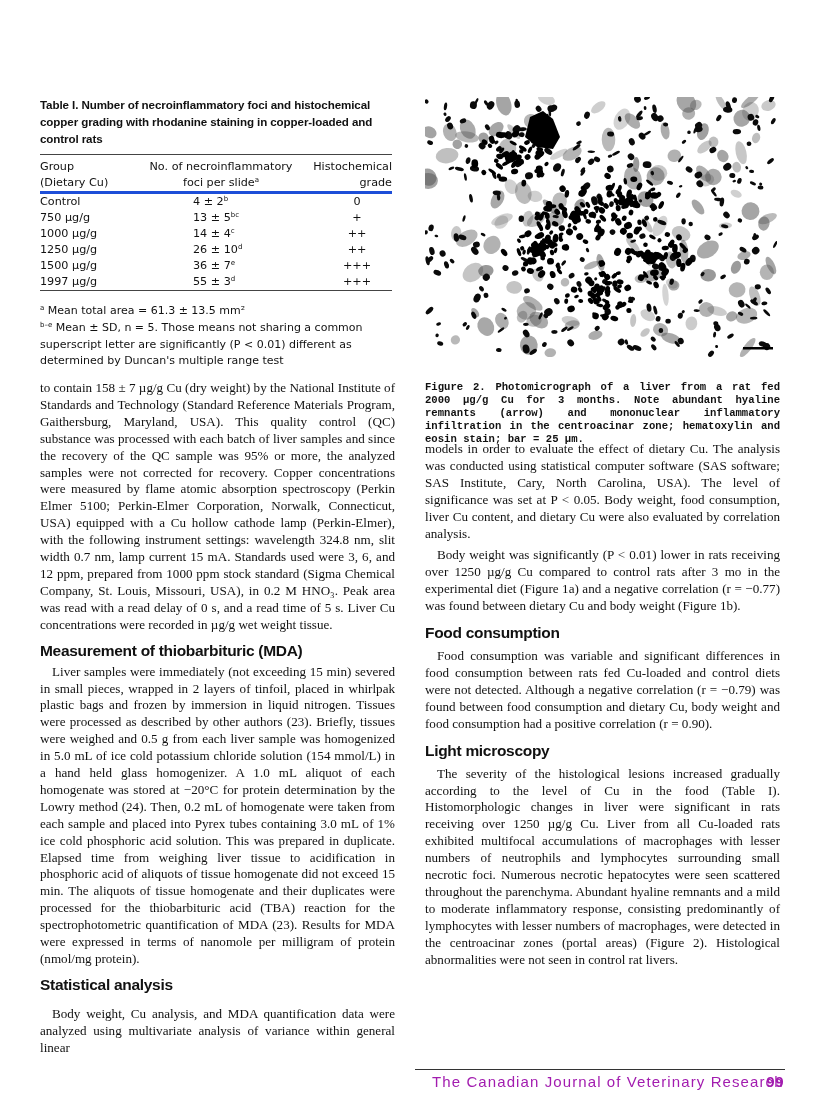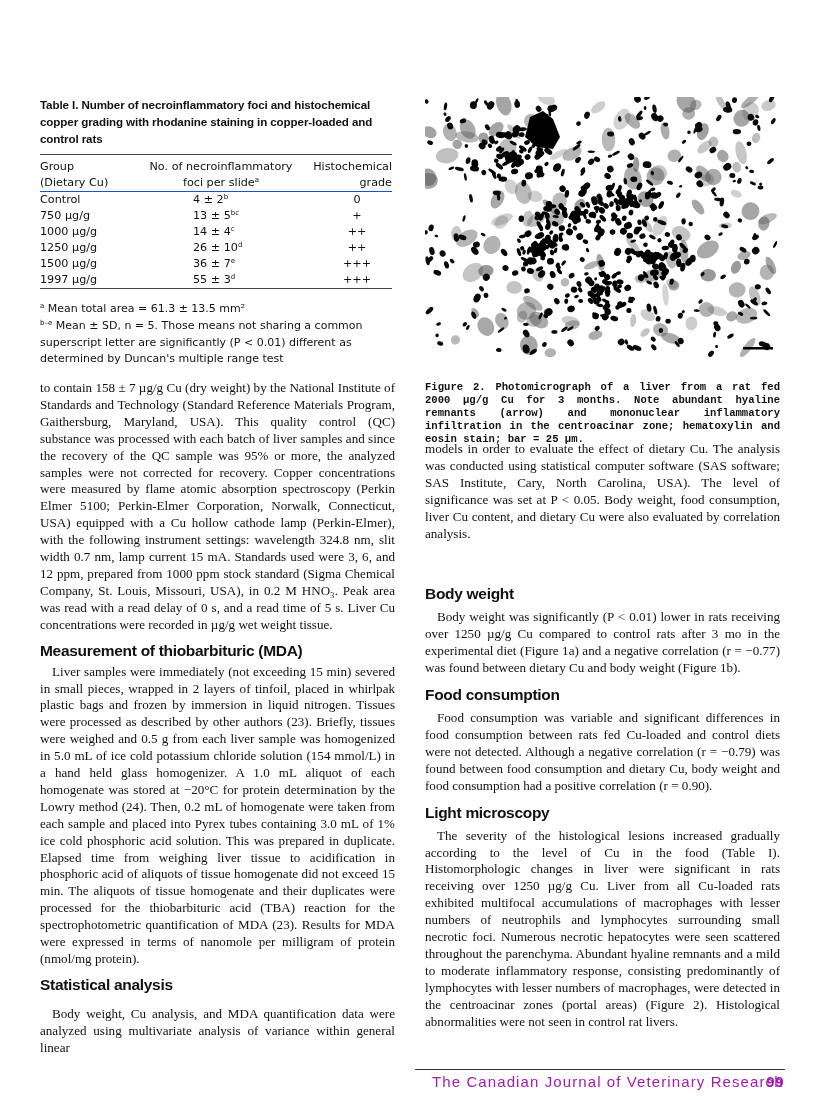--- a/index.html
+++ b/index.html
@@ -3,21 +3,21 @@
 <meta charset="utf-8">
 <style>
   html, body { margin: 0; padding: 0; background: #ffffff; }
   body { width: 816px; height: 1100px; position: relative; overflow: hidden; color: #111; }
 
   
   #table-block { position: absolute; left: 40px; top: 96px; width: 352px; }
   .table-caption { font-family: "Liberation Sans", sans-serif; font-weight: bold; font-size: 11.6px; line-height: 17px; margin: 0 0 7px 0; letter-spacing: -0.1px; }
   table.data { width: 100%; border-collapse: collapse; font-family: "DejaVu Sans", sans-serif; font-size: 11.2px; line-height: 16px; }
   table.data thead tr:first-child th { border-top: 1px solid #444; padding-top: 4px; }
-  table.data thead tr:last-child th { border-bottom: 1px solid #1d4ed8; }
+  table.data thead tr:last-child th { border-bottom: 3px solid #1d4ed8; }
   table.data th { font-weight: normal; padding: 0; }
   table.data td { padding: 0; }
   table.data tbody tr:last-child td { border-bottom: 1px solid #444; }
   .c1 { text-align: left; width: 90px; }
   .c2 { text-align: center; }
   .c3 { text-align: right; width: 80px; }
   .c2 .inner { display: inline-block; text-align: left; min-width: 56px; }
   .c3 .inner { display: inline-block; text-align: center; min-width: 70px; }
   sup { font-size: 7px; vertical-align: 4px; line-height: 0; }
   .foot { font-family: "DejaVu Sans", sans-serif; font-size: 11px; line-height: 16.4px; margin: 12px 0 0 0; }
@@ -816,21 +816,20 @@
       <ellipse cx="226.7" cy="163.3" rx="4.3" ry="3.2" transform="rotate(29 226.7 163.3)" fill="#000" opacity="1"></ellipse>
       <ellipse cx="222.9" cy="156.3" rx="3.7" ry="3.0" transform="rotate(89 222.9 156.3)" fill="#000" opacity="1"></ellipse>
       <polygon points="105,20 118,14 128,22 135,40 128,52 112,50 100,40" fill="#000"></polygon>
       <rect x="318" y="250" width="30" height="2.5" fill="#000"></rect>
     </svg>
 </div>
 <p class="fig-caption">Figure 2. Photomicrograph of a liver from a rat fed 2000 µg/g Cu for 3 months. Note abundant hyaline remnants (arrow) and mononuclear inflammatory infiltration in the centroacinar zone; hematoxylin and eosin stain; bar = 25 µm.</p>
 
 <div class="col" style="left:425px; top:441px;">
   <p>models in order to evaluate the effect of dietary Cu. The analysis was conducted using statistical computer software (SAS software; SAS Institute, Cary, North Carolina, USA). The level of significance was set at P &lt; 0.05. Body weight, food consumption, liver Cu content, and dietary Cu were also evaluated by correlation analysis.</p>
-  <h2 class="sec" style="margin-top:42px;">Body weight</h2>
   <p class="indent" style="margin-top:5px;">Body weight was significantly (P &lt; 0.01) lower in rats receiving over 1250 µg/g Cu compared to control rats after 3 mo in the experimental diet (Figure 1a) and a negative correlation (r = −0.77) was found between dietary Cu and body weight (Figure 1b).</p>
   <h2 class="sec" style="margin-top:8px;">Food consumption</h2>
   <p class="indent" style="margin-top:5px;">Food consumption was variable and significant differences in food consumption between rats fed Cu-loaded and control diets were not detected. Although a negative correlation (r = −0.79) was found between food consumption and dietary Cu, body weight and food consumption had a positive correlation (r = 0.90).</p>
   <h2 class="sec" style="margin-top:8px;">Light microscopy</h2>
   <p class="indent" style="margin-top:5px;">The severity of the histological lesions increased gradually according to the level of Cu in the food (Table I). Histomorphologic changes in liver were significant in rats receiving over 1250 µg/g Cu. Liver from all Cu-loaded rats exhibited multifocal accumulations of macrophages with lesser numbers of neutrophils and lymphocytes surrounding small necrotic foci. Numerous necrotic hepatocytes were seen scattered throughout the parenchyma. Abundant hyaline remnants and a mild to moderate inflammatory response, consisting predominantly of lymphocytes with lesser numbers of macrophages, were detected in the centroacinar zones (portal areas) (Figure 2). Histological abnormalities were not seen in control rat livers.</p>
 </div>
 
 <div id="footer-rule"></div>
 <div id="footer">
   <span>The Canadian Journal of Veterinary Research</span>

